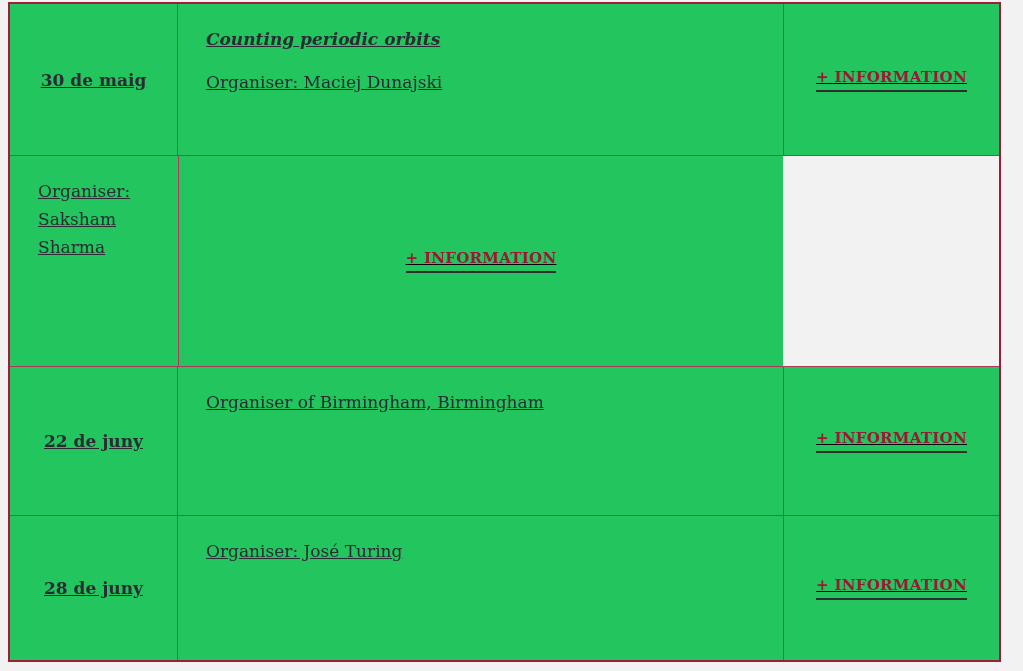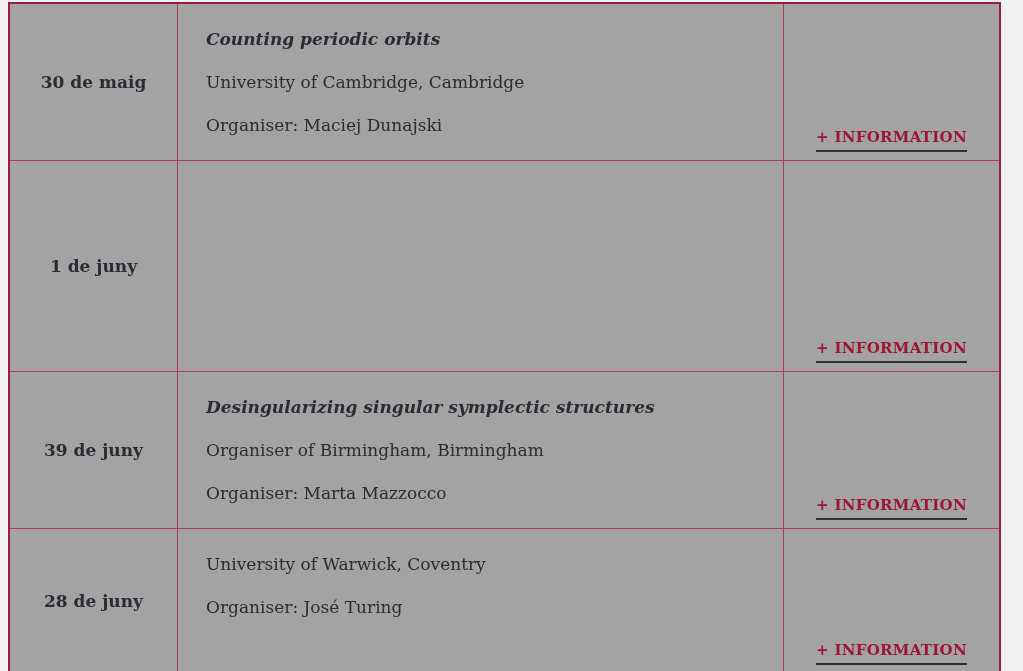--- a/index.html
+++ b/index.html
@@ -25,21 +25,21 @@
   .row {
     display: grid;
     grid-template-columns: 168px 1fr 216px;
   }
   .row + .row { border-top: 1px solid #ad3b58; }
   .row:nth-child(1) { min-height: 151px; }
   .row:nth-child(2) { min-height: 211px; }
   .row:nth-child(3) { min-height: 149px; }
   .row:nth-child(4) { min-height: 145px; }
 
-  .cell { background: #a3a3a3; }
+  .cell { background: #22c55e; text-decoration: underline; }
   .date-cell {
     display: flex;
     align-items: center;
     justify-content: center;
     font-weight: bold;
     font-size: 17px;
     color: #2b2b33;
     border-right: 1px solid #ad3b58;
     padding: 17px;
     text-align: center;
@@ -53,21 +53,21 @@
     font-size: 17px;
     line-height: 28px;
     max-width: 565px;
   }
   .event-title {
     font-weight: bold;
     font-style: italic;
   }
   .info-cell {
     display: flex;
-    align-items: flex-end;
+    align-items: center;
     justify-content: center;
     border-left: 1px solid #ad3b58;
     padding: 8px;
   }
   .info-link {
     font-size: 15px;
     font-weight: bold;
     letter-spacing: 0.3px;
     color: #9e1635;
     text-decoration: none;
@@ -80,53 +80,49 @@
 </head>
 <body>
 
 <div class="page">
   <div class="events-table">
 
     <div class="row">
       <div class="cell date-cell">30 de maig</div>
       <div class="cell content-cell">
         <p class="event-title">Counting periodic orbits</p>
-        <p class="event-venue">University of Cambridge, Cambridge</p>
         <p class="event-organiser">Organiser: Maciej Dunajski</p>
       </div>
       <div class="cell info-cell">
         <a href="#" class="info-link">+ INFORMATION</a>
       </div>
     </div>
 
     <div class="row">
-      <div class="cell date-cell">1 de juny</div>
       <div class="cell content-cell">
+        <p class="event-organiser">Organiser: Saksham Sharma</p>
       </div>
       <div class="cell info-cell">
         <a href="#" class="info-link">+ INFORMATION</a>
       </div>
     </div>
 
     <div class="row">
-      <div class="cell date-cell">39 de juny</div>
+      <div class="cell date-cell">22 de juny</div>
       <div class="cell content-cell">
-        <p class="event-title">Desingularizing singular symplectic structures</p>
         <p class="event-venue">Organiser of Birmingham, Birmingham</p>
-        <p class="event-organiser">Organiser: Marta Mazzocco</p>
       </div>
       <div class="cell info-cell">
         <a href="#" class="info-link">+ INFORMATION</a>
       </div>
     </div>
 
     <div class="row">
       <div class="cell date-cell">28 de juny</div>
       <div class="cell content-cell">
-        <p class="event-venue">University of Warwick, Coventry</p>
         <p class="event-organiser">Organiser: José Turing</p>
       </div>
       <div class="cell info-cell">
         <a href="#" class="info-link">+ INFORMATION</a>
       </div>
     </div>
 
   </div>
 </div>
 

